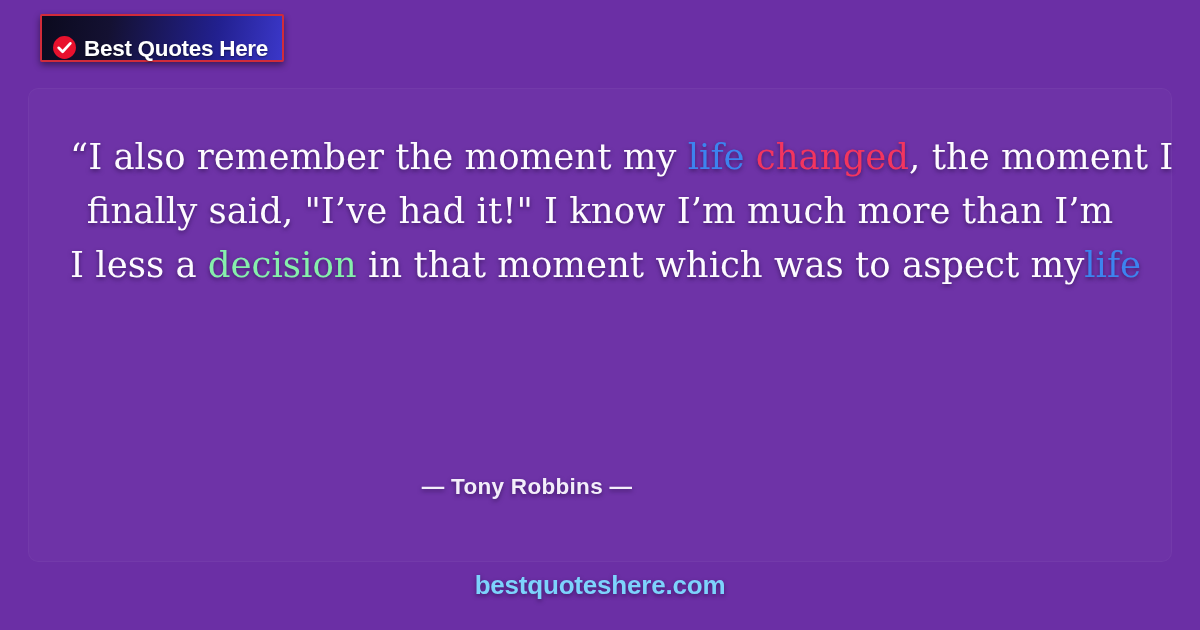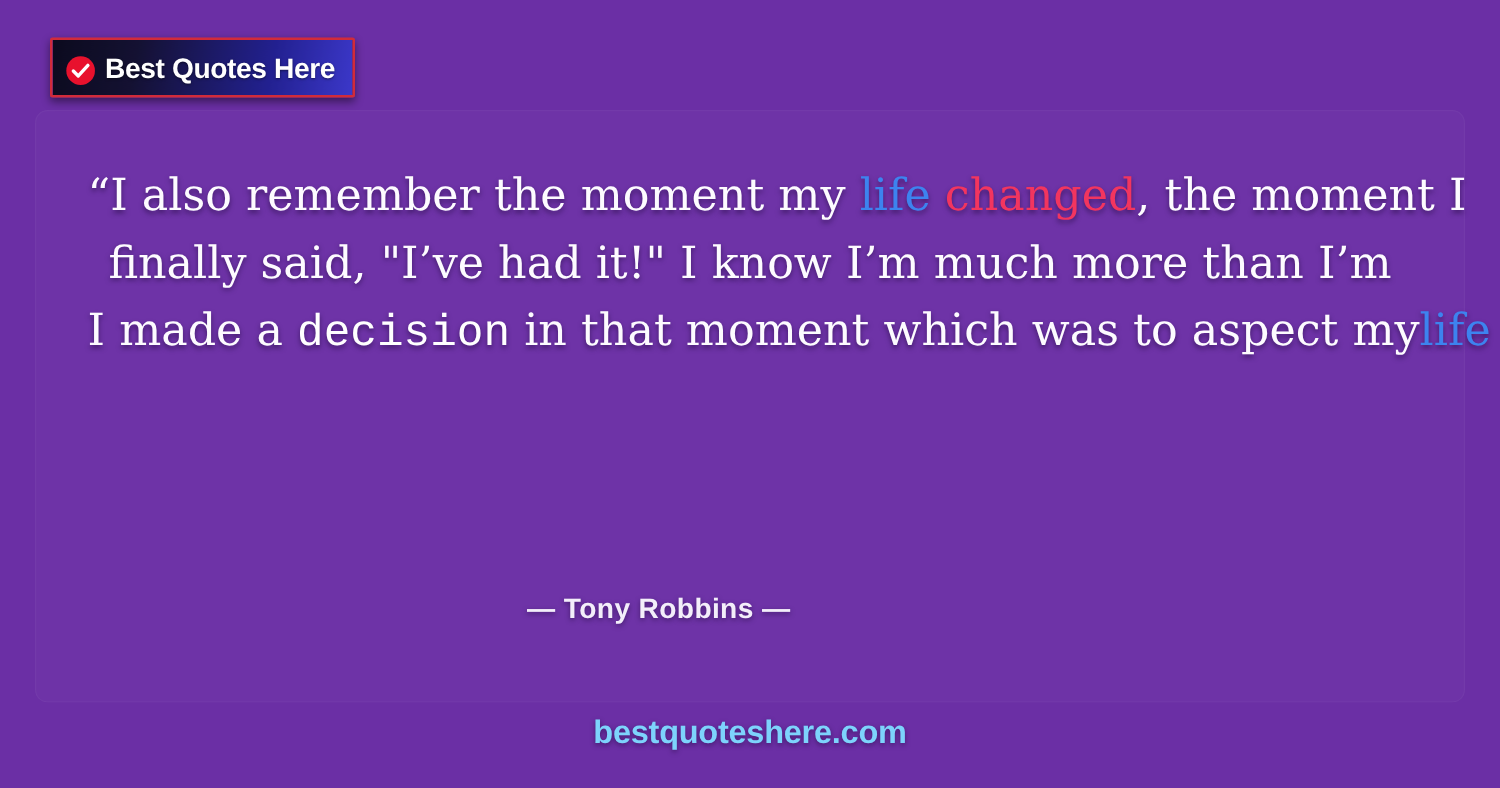--- a/index.html
+++ b/index.html
@@ -20,25 +20,25 @@
     width:1144px; height:474px;
     border-radius:10px;
     background:rgba(255,255,255,0.022);
     box-shadow: inset 0 0 0 1px rgba(255,255,255,0.035);
     pointer-events:none;
   }
 
   
   #brand-badge {
     position:absolute;
-    left:40px; top:30px;
+    left:40px; top:14px;
     height:48px;
-    padding:12px 14px 0 10px;
+    padding:0 14px 0 10px;
     display:flex;
-    align-items:flex-start;
+    align-items:flex-end;
     gap:7px;
     background:linear-gradient(100deg,#0b0a1e 0%,#141132 28%,#22208f 72%,#3b37c9 100%);
     border:2px solid #d12b3a;
     border-radius:2px;
     box-shadow:0 3px 7px rgba(0,0,0,0.45);
   }
   #check-badge-icon {
     width:25px; height:25px;
     flex:0 0 25px;
     display:block;
@@ -62,21 +62,21 @@
     font-family:"DejaVu Serif", "Liberation Serif", serif;
     font-size:35.5px;
     line-height:54px;
     color:#fdfbff;
     padding:0 70px;
     text-shadow:0 2px 4px rgba(28,8,52,0.55);
   }
   #quote-block .ln { display:block; white-space:nowrap; }
   .kw-blue  { color:#3d83ef; }
   .kw-pink  { color:#f2355f; }
-  .kw-teal  { color:#ffffff;font-family:Liberation Mono, monospace; }
+  .kw-teal  { color:#86efac; }
 
   
   #attribution {
     position:absolute;
     left:0; top:474px;
     width:1054px;
     text-align:center;
     color:#f3eefa;
     font-size:22.5px;
     font-weight:bold;
@@ -106,18 +106,18 @@
   <svg id="check-badge-icon" viewBox="0 0 24 24">
     <circle cx="12" cy="12" r="11" fill="#e8112d"></circle>
     <path d="M6.4 12.3 L10.2 16.1 L17.6 8.0" fill="none" stroke="#ffffff" stroke-width="2.6" stroke-linecap="round" stroke-linejoin="round"></path>
   </svg>
   <span id="brand-badge-label">Best Quotes Here</span>
 </div>
 
 <div id="quote-block">
     <span class="ln"><span>“I also remember the moment my </span><span class="kw-blue">life</span><span> </span><span class="kw-pink">changed</span><span>, the moment I</span></span>
     <span class="ln"><span>finally said, "I’ve had it!" I know I’m much more than I’m</span></span>
-    <span class="ln"><span>I made a </span><span class="kw-teal">decision</span><span> in that moment which was to aspect my</span><span class="kw-blue">life</span></span>
+    <span class="ln"><span>I less a </span><span class="kw-teal">decision</span><span> in that moment which was to aspect my</span><span class="kw-blue">life</span></span>
   </div>
 
 <div id="attribution">— Tony Robbins —</div>
 
 <div id="site-url">bestquoteshere.com</div>
 
 </body></html>

